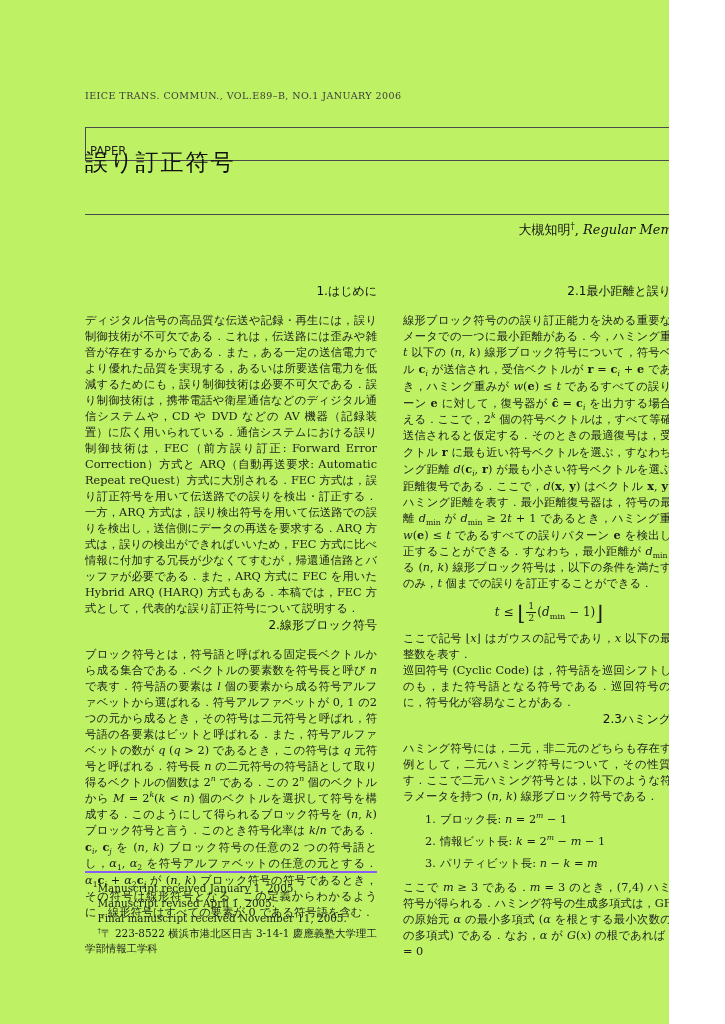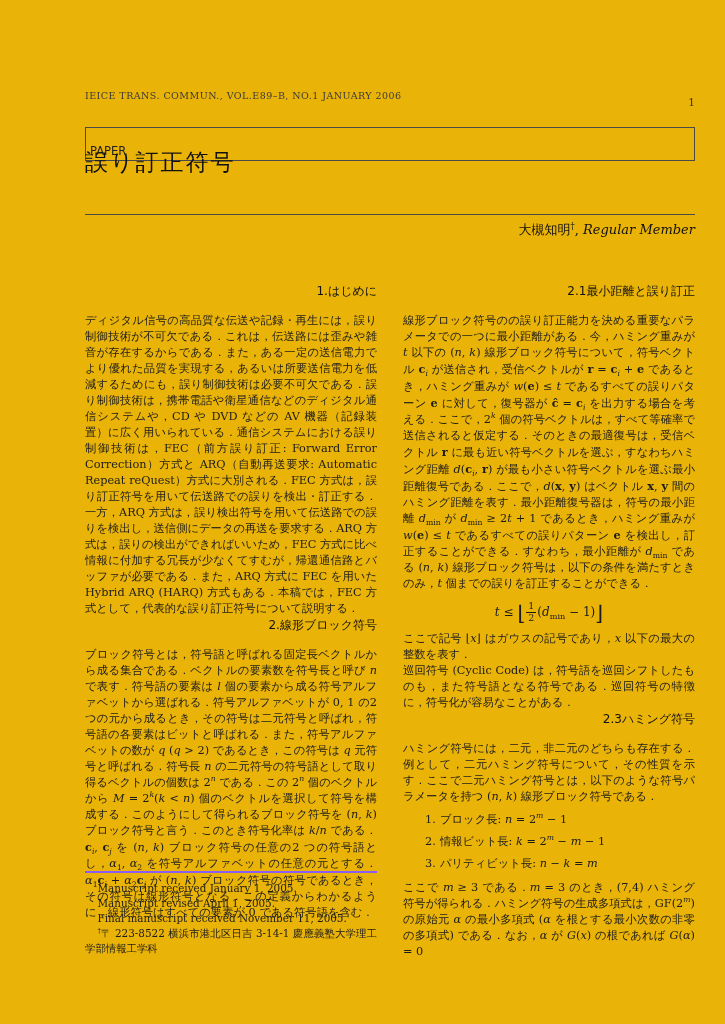--- a/index.html
+++ b/index.html
@@ -1,19 +1,19 @@
 <!DOCTYPE html>
 <html lang="ja"><head>
 <meta charset="utf-8">
 <style>
   html,body{margin:0;padding:0;background:#ffffff;}
   .page{
     position:relative;
-    width:725px;height:1024px;
-    background:#eab308;
+    width:669px;height:1024px;
+    background:#bef264;
     color:#1a1a1a;
     font-family:"DejaVu Serif","Liberation Serif",serif;
     overflow:hidden;
   }
   
   .running-header{
     position:absolute;left:85px;top:90px;width:610px;
     font-size:9.5px;letter-spacing:0.45px;color:#3a3a3a;
     white-space:nowrap;
   }

